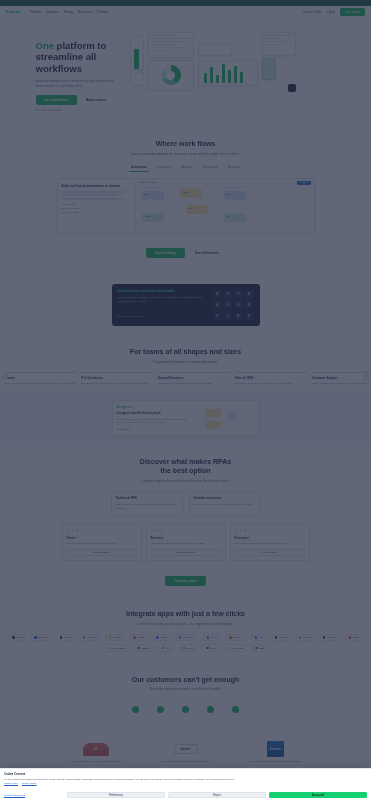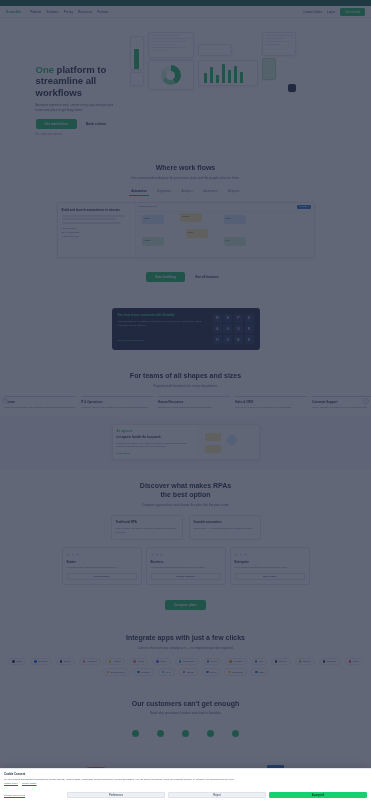--- a/index.html
+++ b/index.html
@@ -74,21 +74,21 @@
   }
   .btn-ghost {
     display: inline-block; color: #16233c;
     font-size: 3.2px; padding: 3px 6px; font-weight: bold;
   }
   .skel { background: #dfe3ea; border-radius: 1px; height: 2px; }
 
   
   .hero { padding: 14px 0 18px; background: #ffffff; }
   .hero-row { display: flex; width: 300px; margin: 0 auto; align-items: flex-start; gap: 8px;}
-  .hero-left { width: 86px; padding-top: 8px; margin-top: 24px;}
+  .hero-left { width: 86px; padding-top: 8px;}
   .hero-h1 {
     font-size: 9.5px; line-height: 1.2; font-weight: bold; color: #16233c;
   }
   .hero-h1 em { color: #14b85f; font-style: normal; }
   .hero-p { font-size: 3px; color: #5d6782; margin-top: 5px; line-height:1.5;}
   .hero-actions { margin-top: 7px; display: flex; align-items: center; gap: 3px; }
   .hero-note { font-size: 2.6px; color: #8992a6; margin-top:4px; }
 
   
   .dash { position: relative; width: 200px; height: 62px; }

